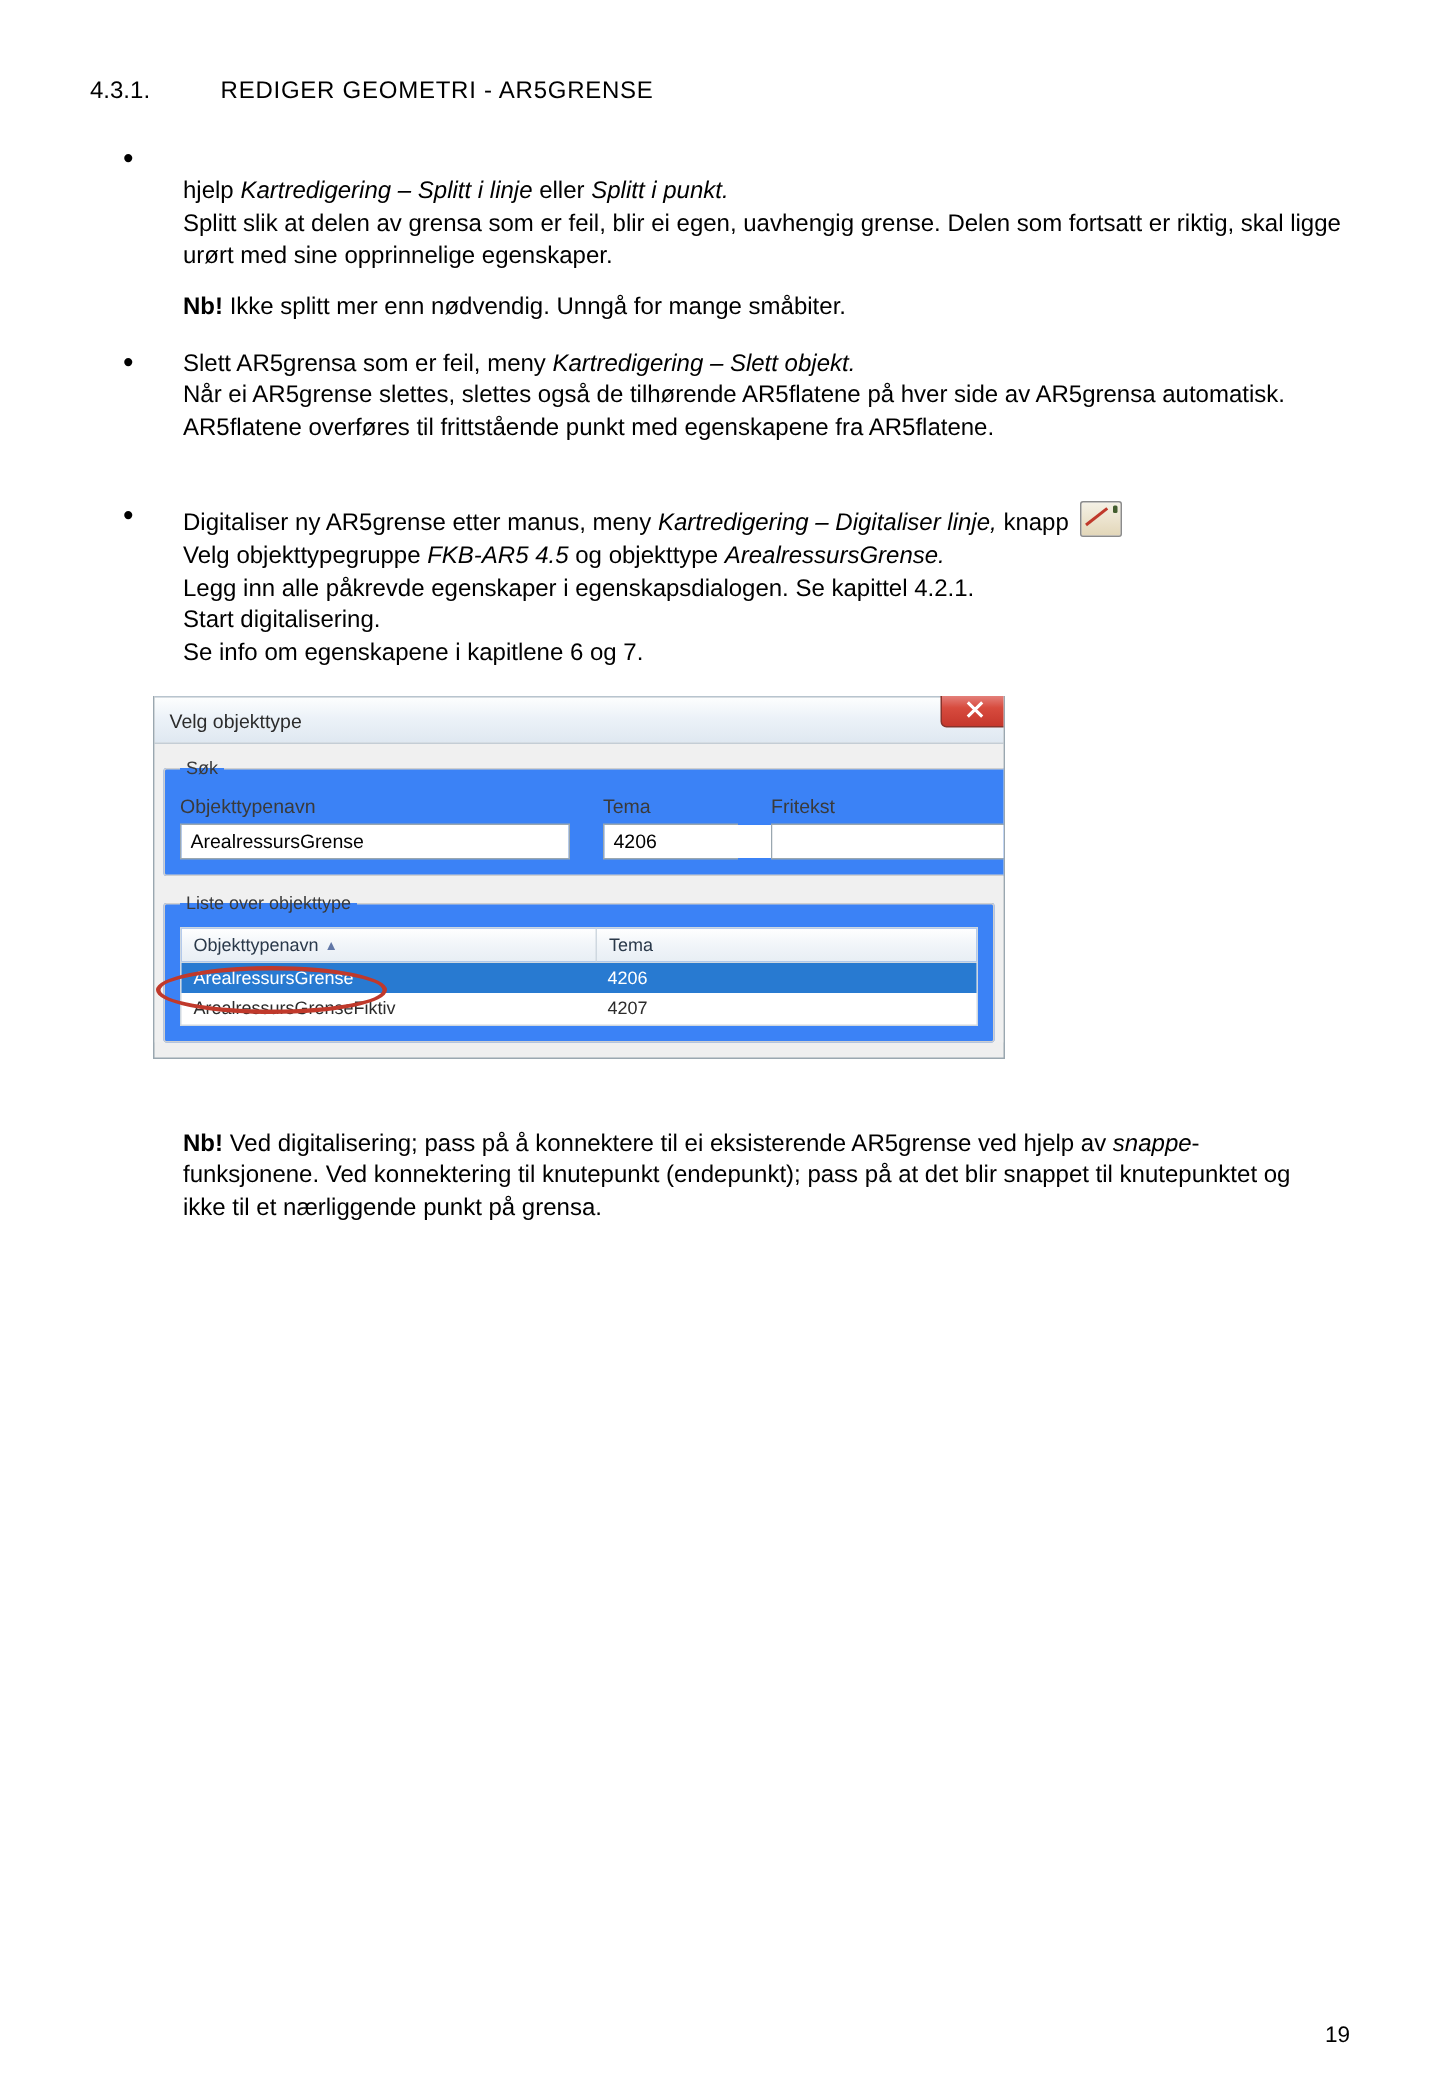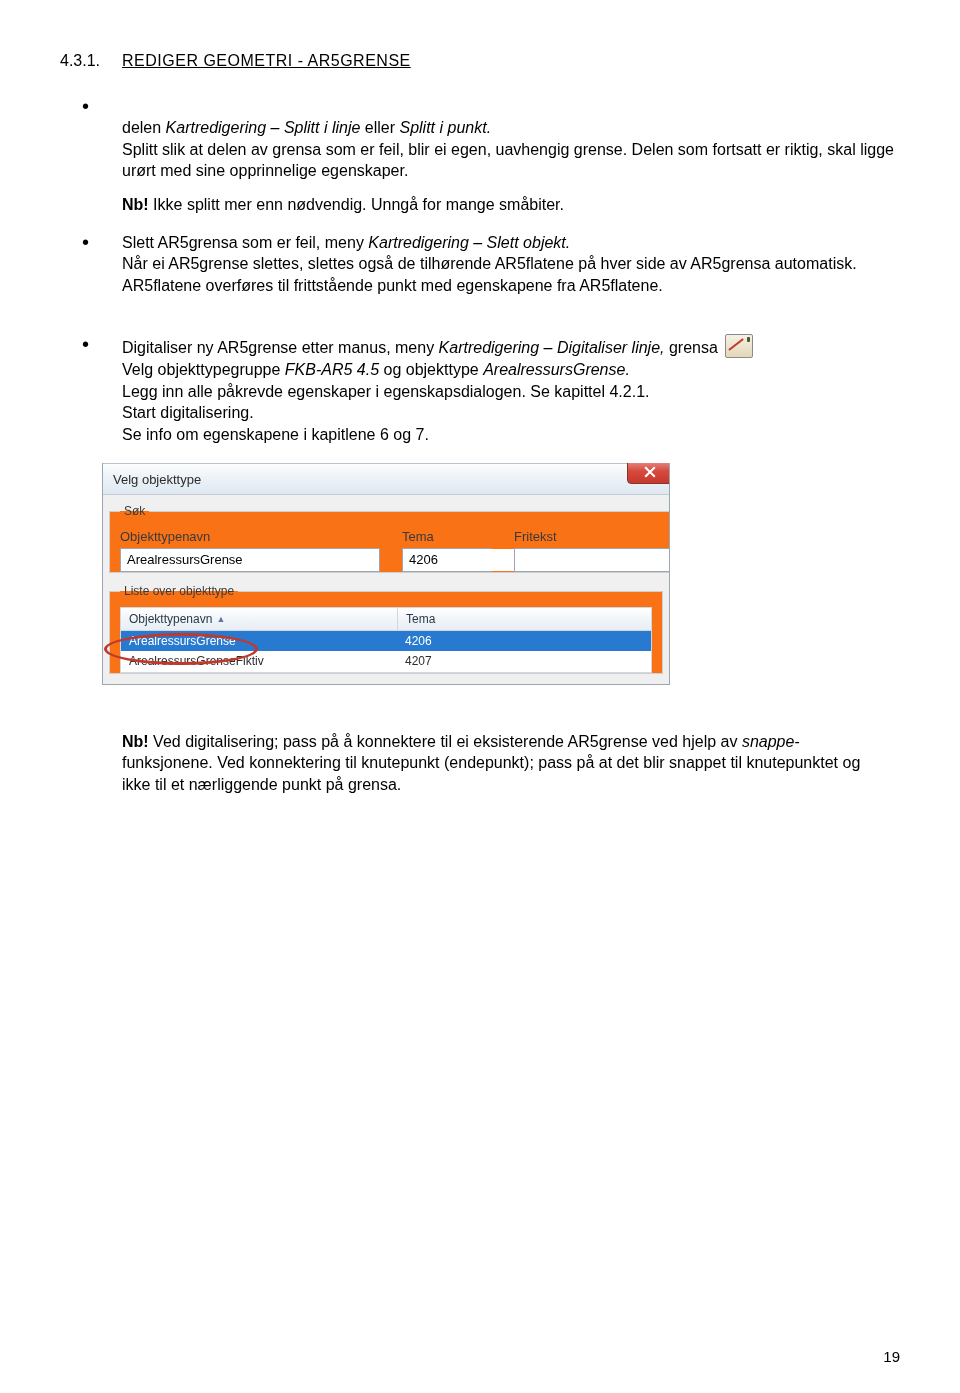--- a/index.html
+++ b/index.html
@@ -8,21 +8,21 @@
     line-height: 1.35;
     margin: 0;
     padding: 50px 60px;
     background: #fff;
     color: #000;
     width: 960px;
     box-sizing: border-box;
   }
   .heading-row { display: flex; gap: 22px; margin-bottom: 24px; }
   .heading-num { font-weight: 400; }
-  .heading-txt { text-decoration: underline; letter-spacing: 0.5px; }
+  .heading-txt { letter-spacing: 0.5px; margin-left: 25px; }
   ul.bullets { list-style: none; padding: 0; margin: 0 0 16px 22px; }
   ul.bullets > li {
     position: relative;
     padding-left: 40px;
     margin-bottom: 16px;
   }
   ul.bullets > li::before {
     content: "•";
     position: absolute;
     left: 0;
@@ -94,22 +94,22 @@
   }
   .dialog .close-btn svg { width: 12px; height: 12px; }
   .dialog .pane {
     background: #f0f0f0;
     padding: 2px 2px 0 2px;
   }
   fieldset.grp {
     border: 1px solid #cfcfcf;
     border-radius: 2px;
     margin: 6px 4px 10px 4px;
-    padding: 8px 10px 0 10px;
-    background: #f97316;
+    padding: 8px 10px 10px 10px;
+    background: #3b82f6;
   }
   fieldset.grp legend {
     font-size: 12px;
     color: #3a3a3a;
     padding: 0 4px;
   }
   .lbl { color: #3a3a3a; font-size: 13px; display: block; margin-bottom: 3px; }
   .row { display: flex; gap: 22px; align-items: flex-end; margin-top: 6px; }
   .col { display: flex; flex-direction: column; }
   .combo {
@@ -161,37 +161,37 @@
 <body>
 
 <div class="heading-row">
   <span class="heading-num">4.3.1.</span>
   <span class="heading-txt">REDIGER GEOMETRI - AR5GRENSE</span>
 </div>
 
 <ul class="bullets">
   <li>
     <br>
-    <span>delen </span><span class="italic">Kartredigering – Splitt i linje</span><span> eller </span><span class="italic">Splitt i punkt.</span><br>
+    <span>hjelp </span><span class="italic">Kartredigering – Splitt i linje</span><span> eller </span><span class="italic">Splitt i punkt.</span><br>
     <span>Splitt slik at delen av grensa som er feil, blir ei egen, uavhengig grense. Delen som fortsatt er riktig, skal ligge urørt med sine opprinnelige egenskaper.</span>
     <div style="height:12px"></div>
     <span class="bold">Nb!</span><span> Ikke splitt mer enn nødvendig. Unngå for mange småbiter.</span>
   </li>
 
   <li>
     <span>Slett AR5grensa som er feil, meny </span><span class="italic">Kartredigering – Slett objekt.</span><br>
     <span>Når ei AR5grense slettes, slettes også de tilhørende AR5flatene på hver side av AR5grensa automatisk. AR5flatene overføres til frittstående punkt med egenskapene fra AR5flatene.</span>
   </li>
 </ul>
 
 <div style="height:22px"></div>
 
 <ul class="bullets">
   <li>
-    <span>Digitaliser ny AR5grense etter manus, meny </span><span class="italic">Kartredigering – Digitaliser linje,</span><span> grensa</span>
+    <span>Digitaliser ny AR5grense etter manus, meny </span><span class="italic">Kartredigering – Digitaliser linje,</span><span> knapp</span>
     <span class="knapp-icon"></span><br>
     <span>Velg objekttypegruppe </span><span class="italic">FKB-AR5 4.5</span><span> og objekttype </span><span class="italic">ArealressursGrense.</span><br>
     <span>Legg inn alle påkrevde egenskaper i egenskapsdialogen. Se kapittel 4.2.1.</span><br>
     <span>Start digitalisering.</span><br>
     <span>Se info om egenskapene i kapitlene 6 og 7.</span>
   </li>
 </ul>
 
 <div class="dialog">
   <div class="titlebar">

